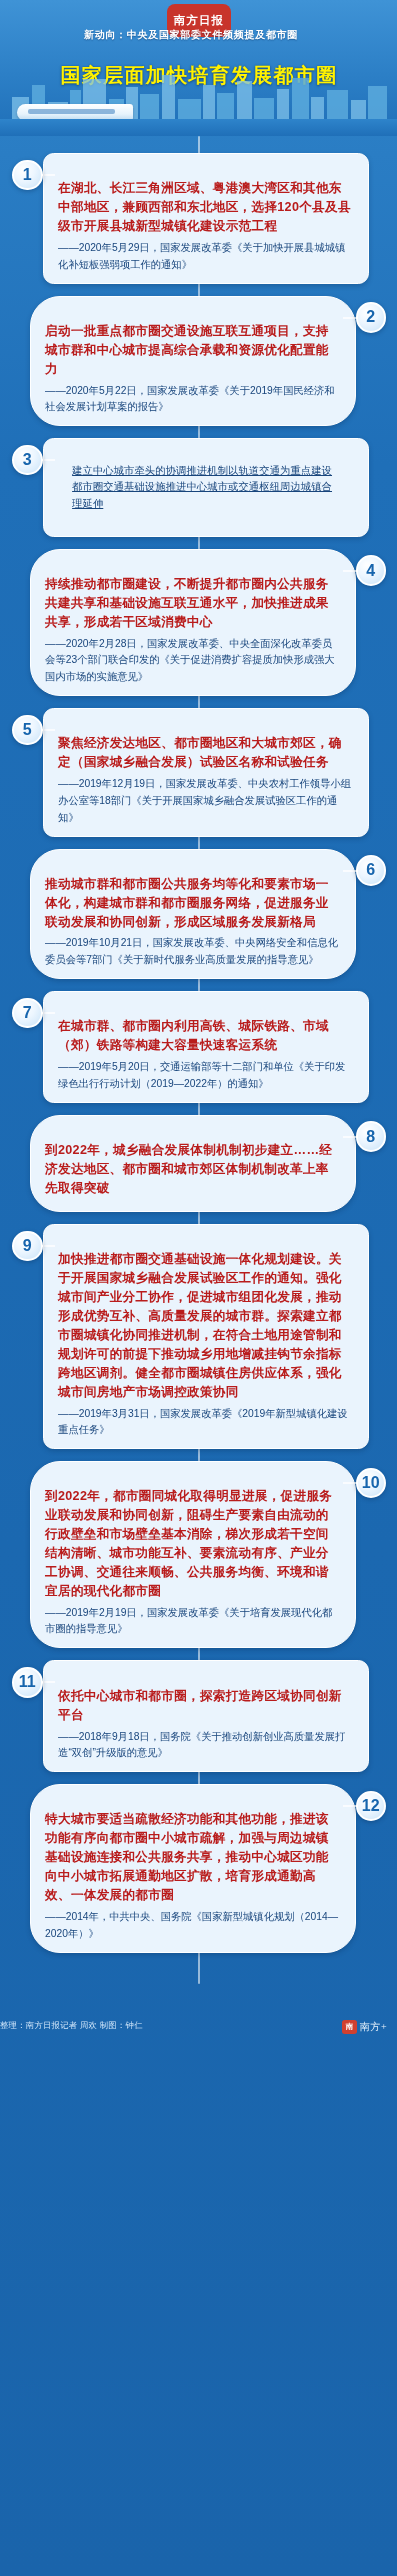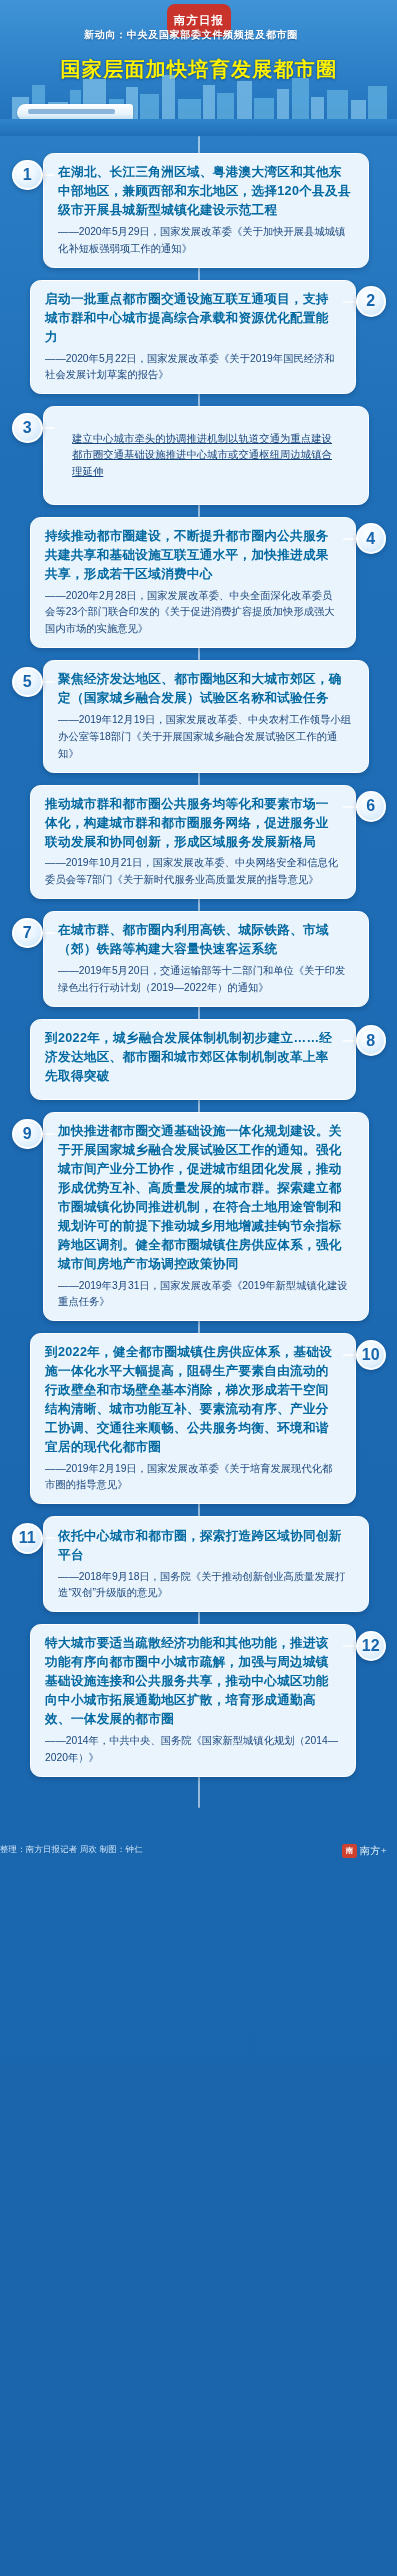--- a/index.html
+++ b/index.html
@@ -44,21 +44,21 @@
     left:0; right:16px; top:28px;
     text-align:center;
     color:#ffffff;
     font-size:10px;
     font-weight:bold;
     letter-spacing:0.7px;
     text-shadow:0 0.7px 1.3px rgba(0,40,90,.45);
   }
   .headline {
     position:absolute;
-    left:0; right:0; top:56px;
+    left:0; right:0; top:62px;
     text-align:center;
     color:#fff200;
     font-size:20px;
     font-weight:bold;
     letter-spacing:1.3px;
     text-shadow:0 1.3px 2.7px rgba(0,40,90,.55), 0 0 1.3px rgba(0,40,90,.5);
   }
   
   .skyline { position:absolute; left:0; right:0; bottom:0; height:64px; }
   .sky-b {
@@ -117,46 +117,46 @@
   .card {
     position:relative;
     width:326px;
     background:#eaf4fd;
     border:1.3px solid #ffffff;
     border-radius:10.6px;
     box-shadow:0 2px 5.3px rgba(8,40,80,.28);
     padding:9.3px 14.6px 9.3px 14.6px;
   }
   .item.left .card  { margin-left:30.5px; }
-  .item.right .card { margin-right:30.5px; }
+  .item.right .card { margin-right:30.5px;border-radius:30px; }
 
   .badge {
     position:absolute;
     top:6.6px;
     width:30.5px; height:30.5px;
     border-radius:50%;
     background:radial-gradient(circle at 35% 30%, #ffffff 0%, #ecf6ff 45%, #c9e3f8 100%);
     border:2px solid #ffffff;
     box-shadow:0 1.3px 4px rgba(8,40,80,.35);
     color:#1765ad;
     font-size:16px;
     font-weight:bold;
     display:flex; align-items:center; justify-content:center;
     z-index:3;
   }
   .item.left  .badge { left:12px; }
   .item.right .badge { right:12px; }
 
   .card-title {
-    color:#0369a1;
+    color:#b91c1c;
     font-size:12.6px;
     font-weight:bold;
     line-height:1.5;
     letter-spacing:0.3px;
-    margin:0 0 4px 0;
+    margin:16px 0 4px 0;
   }
   .card-body {
     color:#18457c;
     font-size:10.3px;
     line-height:1.62;
     letter-spacing:0.1px;
     margin:14px;
     text-decoration:underline;
   }
   .card-note {
@@ -327,21 +327,21 @@
       <div class="card">
         <p class="card-title">加快推进都市圈交通基础设施一体化规划建设。关于开展国家城乡融合发展试验区工作的通知。强化城市间产业分工协作，促进城市组团化发展，推动形成优势互补、高质量发展的城市群。探索建立都市圈城镇化协同推进机制，在符合土地用途管制和规划许可的前提下推动城乡用地增减挂钩节余指标跨地区调剂。健全都市圈城镇住房供应体系，强化城市间房地产市场调控政策协同</p>
         <p class="card-note">——2019年3月31日，国家发展改革委《2019年新型城镇化建设重点任务》</p>
       </div>
     </div>
 
     <div class="item right">
       <div class="badge">10</div>
       <div class="connector"></div>
       <div class="card">
-        <p class="card-title">到2022年，健全都市圈城镇住房供应体系，基础设施一体化水平大幅提高，阻碍生产要素自由流动的行政壁垒和市场壁垒基本消除，梯次形成若干空间结构清晰、城市功能互补、要素流动有序、产业分工协调、交通往来顺畅、公共服务均衡、环境和谐宜居的现代化都市圈</p>
+        <p class="card-title">到2022年，都市圈同城化取得明显进展，促进服务业联动发展和协同创新，阻碍生产要素自由流动的行政壁垒和市场壁垒基本消除，梯次形成若干空间结构清晰、城市功能互补、要素流动有序、产业分工协调、交通往来顺畅、公共服务均衡、环境和谐宜居的现代化都市圈</p>
         <p class="card-note">——2019年2月19日，国家发展改革委《关于培育发展现代化都市圈的指导意见》</p>
       </div>
     </div>
 
     <div class="item left">
       <div class="badge">11</div>
       <div class="connector"></div>
       <div class="card">
         <p class="card-title">依托中心城市和都市圈，探索打造跨区域协同创新平台</p>
         <p class="card-note">——2018年9月18日，国务院《关于推动创新创业高质量发展打造“双创”升级版的意见》</p>

